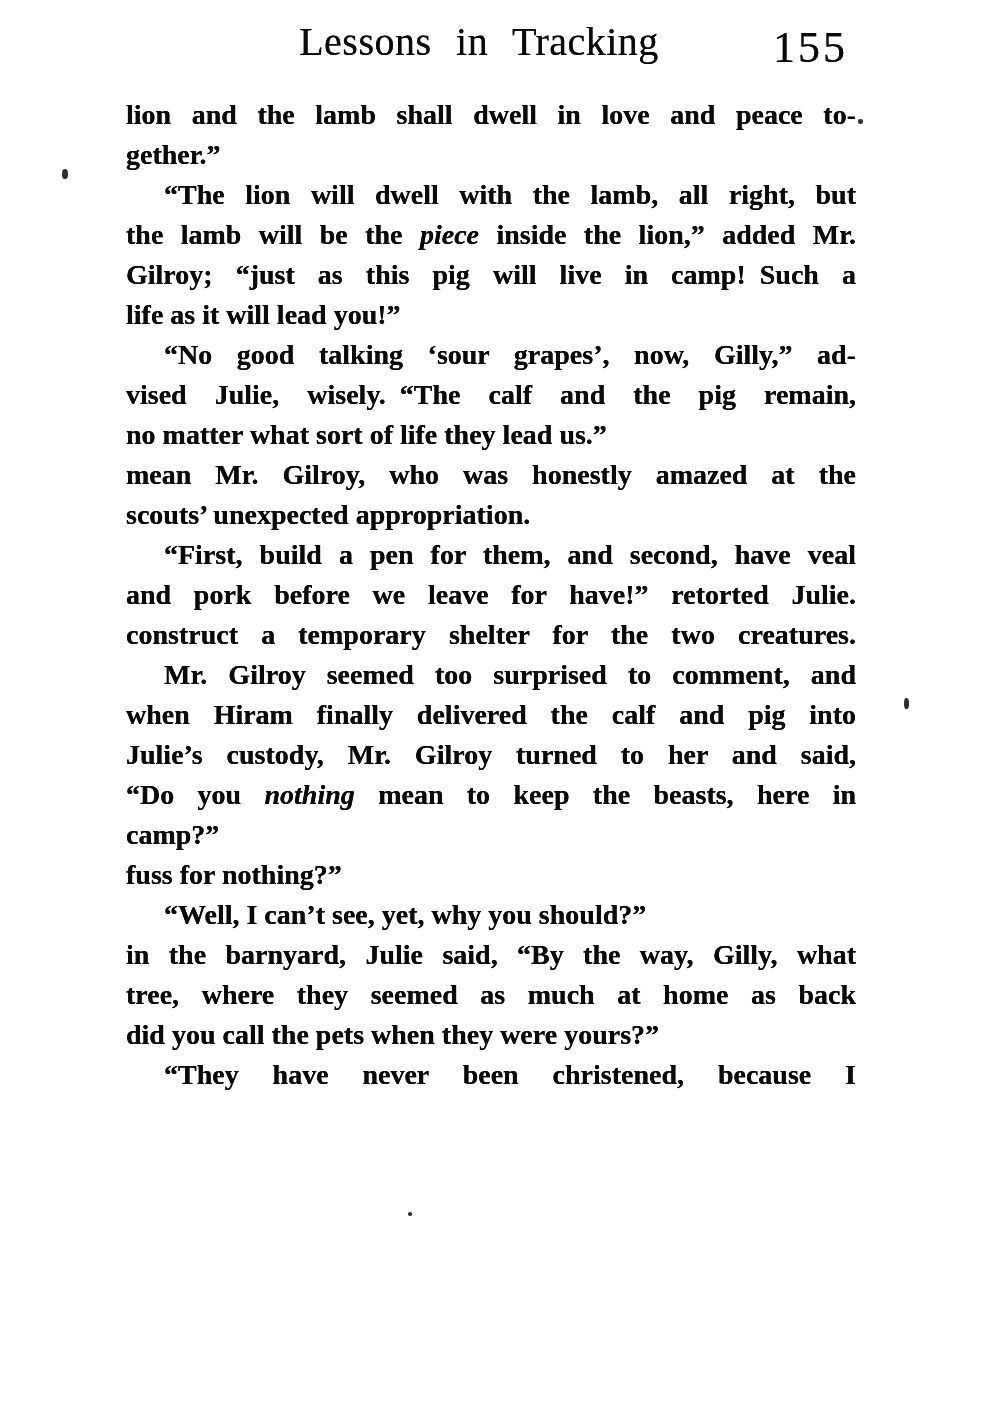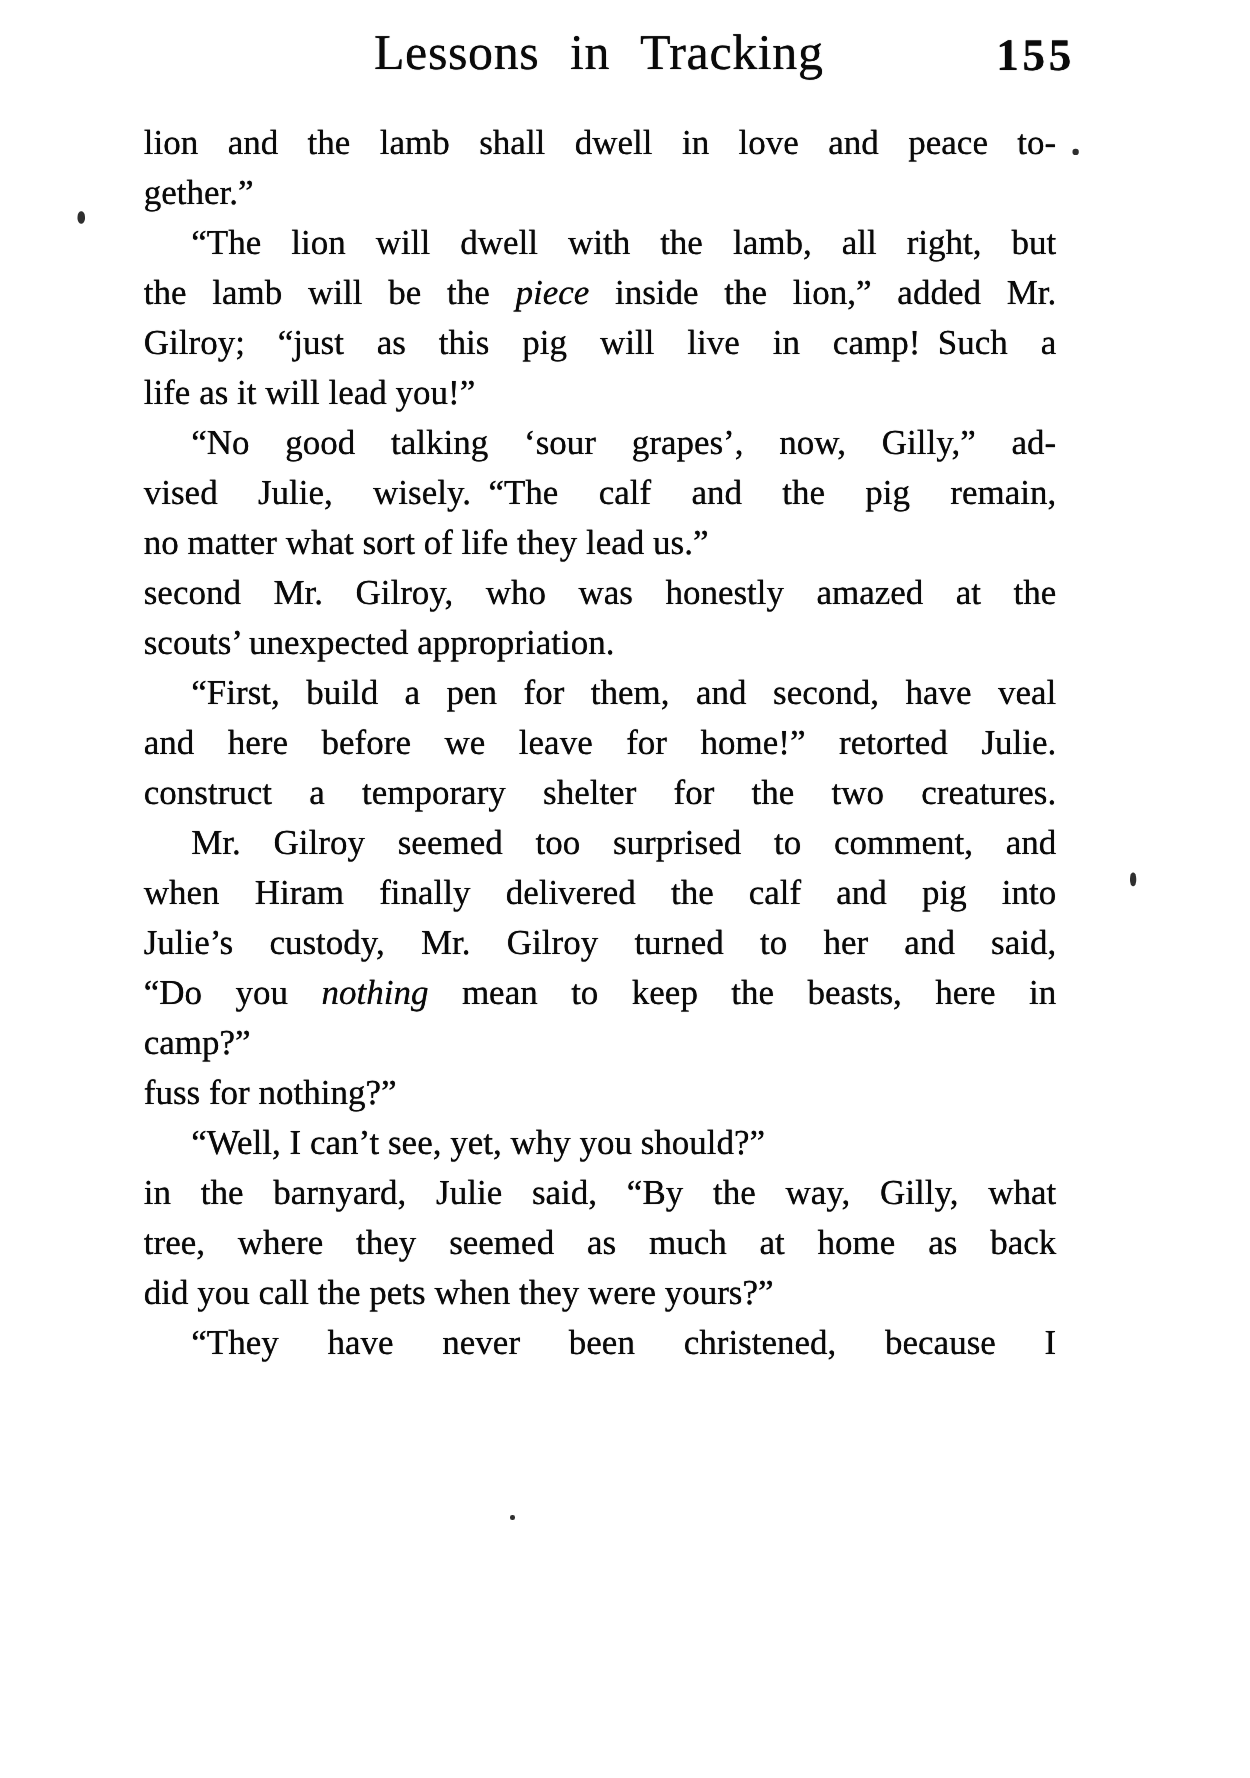--- a/index.html
+++ b/index.html
@@ -15,29 +15,28 @@
 
   
   .running-title {
     position:absolute; top:22px; left:0; width:1000px;
     box-sizing:border-box; padding-right:42px;
     text-align:center; font-size:40px; line-height:1;
     letter-spacing:0.5px; word-spacing:14px;
     text-shadow:0 0 .6px currentColor;
   }
   .page-number {
-    position:absolute; top:26px; right:140px;
-    font-size:36px; line-height:1; letter-spacing:3px;
+    position:absolute; top:26px; right:152px;
+    font-size:44px; line-height:1; letter-spacing:3px;
     text-shadow:0 0 .6px currentColor;
-    font-weight:bold;
   }
 
   
   .body-text {
-    position:absolute; left:115px; top:95px; width:730px;
+    position:absolute; left:126px; top:95px; width:730px;font-weight:bold;
   }
   .line {
     font-size:28px; line-height:40px; height:40px;
     text-align:justify; text-align-last:left;
     text-shadow:0 0 .55px currentColor;
     white-space:normal;
   }
   .line.indent { text-indent:38px; }
   .line.fill { text-align-last:justify; }
   .it { font-style:italic; }
@@ -58,24 +57,24 @@
   <div class="body-text" id="page-body">
       <div class="line fill"><span>lion and the lamb shall dwell in love and peace to-</span></div>
       <div class="line"><span>gether.”</span></div>
       <div class="line indent fill"><span>“The lion will dwell with the lamb, all right, but</span></div>
       <div class="line fill"><span>the lamb will be the </span><span class="it">piece</span><span> inside the lion,” added Mr.</span></div>
       <div class="line fill"><span>Gilroy; “just as this pig will live in camp! Such a</span></div>
       <div class="line"><span>life as it will lead you!”</span></div>
       <div class="line indent fill"><span>“No good talking ‘sour grapes’, now, Gilly,” ad-</span></div>
       <div class="line fill"><span>vised Julie, wisely. “The calf and the pig remain,</span></div>
       <div class="line"><span>no matter what sort of life they lead us.”</span></div>
-      <div class="line fill"><span>second Mr. Gilroy, who was honestly amazed at the</span></div>
+      <div class="line fill"><span>mean Mr. Gilroy, who was honestly amazed at the</span></div>
       <div class="line"><span>scouts’ unexpected appropriation.</span></div>
       <div class="line indent fill"><span>“First, build a pen for them, and second, have veal</span></div>
-      <div class="line fill"><span>and here before we leave for home!” retorted Julie.</span></div>
+      <div class="line fill"><span>and pork before we leave for have!” retorted Julie.</span></div>
       <div class="line fill"><span>construct a temporary shelter for the two creatures.</span></div>
       <div class="line indent fill"><span>Mr. Gilroy seemed too surprised to comment, and</span></div>
       <div class="line fill"><span>when Hiram finally delivered the calf and pig into</span></div>
       <div class="line fill"><span>Julie’s custody, Mr. Gilroy turned to her and said,</span></div>
       <div class="line fill"><span>“Do you </span><span class="it">nothing</span><span> mean to keep the beasts, here in</span></div>
       <div class="line"><span>camp?”</span></div>
       <div class="line"><span>fuss for nothing?”</span></div>
       <div class="line indent"><span>“Well, I can’t see, yet, why you should?”</span></div>
       <div class="line fill"><span>in the barnyard, Julie said, “By the way, Gilly, what</span></div>
       <div class="line fill"><span>tree, where they seemed as much at home as back</span></div>

